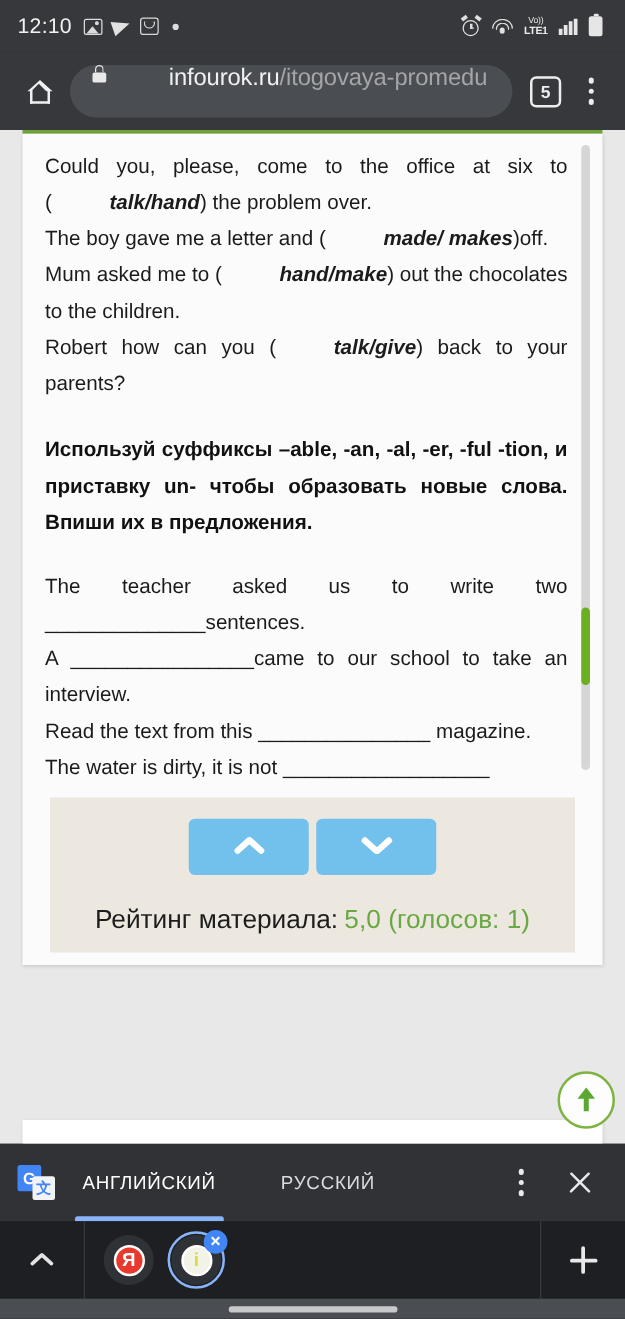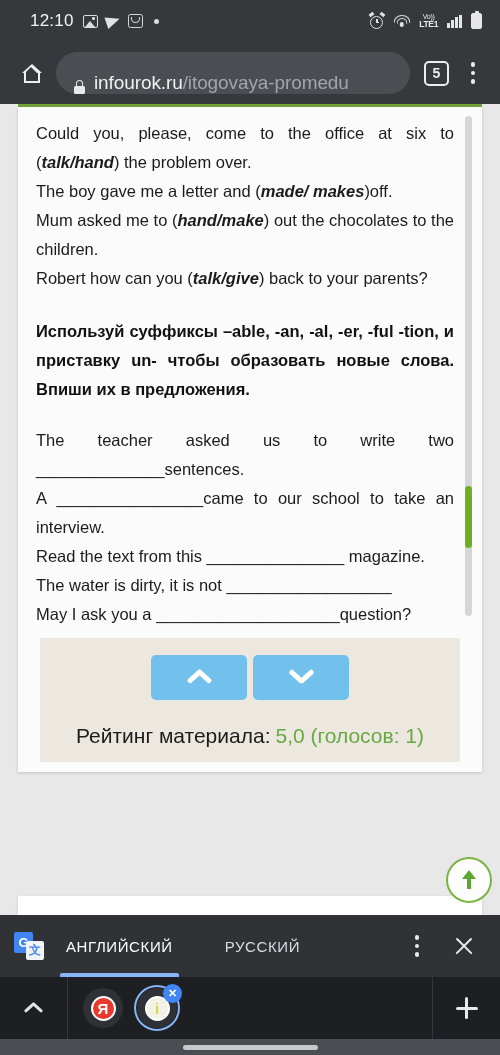--- a/index.html
+++ b/index.html
@@ -18,21 +18,21 @@
   
   #status-bar {
     position: absolute; left: 0; top: 0; width: 500px; height: 42px;
     background: #36383c;
     display: flex; align-items: center;
     padding: 0 12px;
     color: #e9e9ea;
   }
   #status-clock {
     font-size: 17px; letter-spacing: .2px; color: #f2f2f3;
-    margin-left: 18px; margin-right: 9px; font-weight: 400;
+    margin-left: 2px; margin-right: 9px; font-weight: 400;
   }
   .sb-left-icons { display: flex; align-items: center; gap: 8px; }
   .sb-right { margin-left: auto; display: flex; align-items: center; gap: 9px; padding-right: 6px; }
 
   .ic-photo {
     width: 15px; height: 13px; border: 1.7px solid #dcdcdd; border-radius: 2px;
     position: relative; overflow: hidden;
   }
   .ic-photo::after {
     content: ""; position: absolute; left: 1px; bottom: 0;
@@ -132,22 +132,23 @@
     position: absolute; left: 2.6px; top: 3.4px; width: 0; height: 0;
     border-left: 7.9px solid transparent; border-right: 7.9px solid transparent;
     border-bottom: 7.2px solid #36383c;
   }
   .ic-home .walls {
     position: absolute; left: 2.3px; top: 8px; width: 16.4px; height: 11px;
     border: 2px solid #f0f0f1; border-top: none;
   }
   #url-pill {
     flex: 1 1 auto; height: 42px; background: #4a4d52; border-radius: 21px;
-    display: flex; align-items: flex-end; padding: 0 18px; min-width: 0;
+    display: flex; align-items: flex-start; padding: 0 18px; min-width: 0;
     margin-left: 2px;
+    gap: 41px;
   }
   .ic-lock {
     position: relative; width: 11px; height: 14px; flex: 0 0 auto; margin-right: 9px;
   }
   .ic-lock .shackle {
     position: absolute; left: 2px; top: 0; width: 7px; height: 6px;
     border: 1.7px solid #e9e9ea; border-bottom: none; border-radius: 4px 4px 0 0;
   }
   .ic-lock .box {
     position: absolute; left: 0; bottom: 0; width: 11px; height: 8.5px;
@@ -186,21 +187,21 @@
   #exercise-scroll {
     position: absolute; left: 0; top: 0; width: 464px; height: 523px;
     overflow: hidden;
     padding: 12px 28px 0 18px;
   }
   .ex-p {
     font-size: 16.5px; line-height: 29px; color: #1b1b1b;
     text-align: justify; text-justify: inter-word;
     font-family: "Liberation Sans", sans-serif;
   }
-  .ex-p b { font-weight: bold; font-style: italic; }
+  .ex-p b { font-weight: bold; font-style: italic; margin-left: 46px; }
   .ex-head {
     font-size: 16.5px; line-height: 29px; color: #111; font-weight: bold;
     text-align: justify; text-justify: inter-word;
     margin-top: 24px;
   }
   .ex-gap { height: 22px; }
 
   #inner-track {
     position: absolute; right: 10px; top: 9px; width: 7px; height: 500px;
     background: #d6d6d6; border-radius: 4px;

